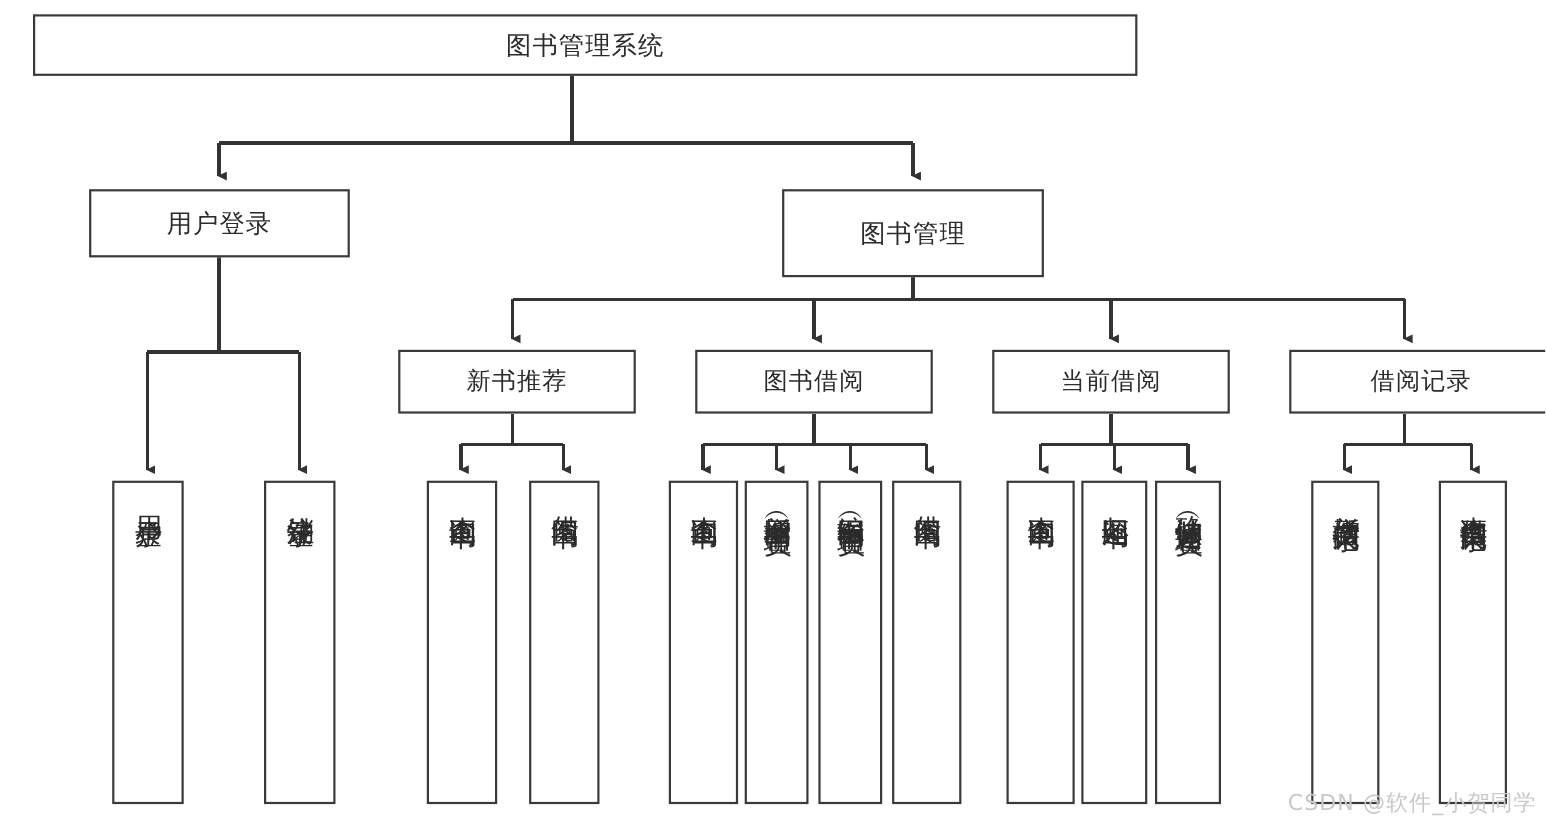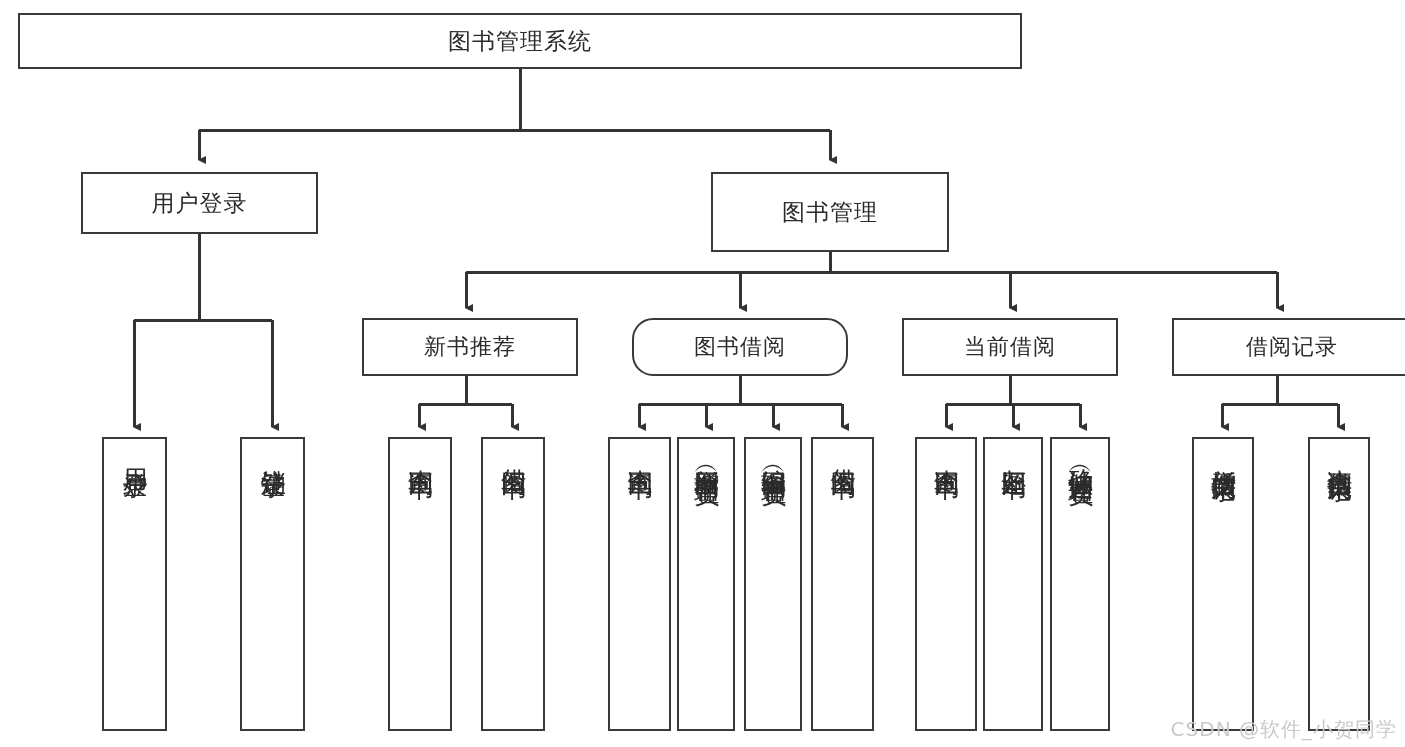--- a/index.html
+++ b/index.html
@@ -122,35 +122,35 @@
       <path d="M 1013 404 L 1013 427" marker-end="url(#arrowhead)"></path>
       <path d="M 1080 404 L 1080 427" marker-end="url(#arrowhead)"></path>
 
       <path d="M 1277 376 L 1277 404"></path>
       <path d="M 1222 404 L 1338 404"></path>
       <path d="M 1222 404 L 1222 427" marker-end="url(#arrowhead)"></path>
       <path d="M 1338 404 L 1338 427" marker-end="url(#arrowhead)"></path>
     </g>
   </svg>
 
-  <div class="node root" style="left:18px; top:13px; width:1004px; height:56px;">
+  <div class="node root" style="left:30px; top:13px; width:1004px; height:56px;">
     <span class="label">图书管理系统</span>
   </div>
 
   <div class="node level1" style="left:81px; top:172px; width:237px; height:62px;">
     <span class="label">用户登录</span>
   </div>
   <div class="node level1" style="left:711px; top:172px; width:238px; height:80px;">
     <span class="label">图书管理</span>
   </div>
 
   <div class="node level2" style="left:362px; top:318px; width:216px; height:58px;">
     <span class="label">新书推荐</span>
   </div>
-  <div class="node level2" style="left:632px; top:318px; width:216px; height:58px;border-radius:21px;">
+  <div class="node level2" style="left:632px; top:318px; width:216px; height:58px;">
     <span class="label">图书借阅</span>
   </div>
   <div class="node level2" style="left:902px; top:318px; width:216px; height:58px;">
     <span class="label">当前借阅</span>
   </div>
   <div class="node level2" style="left:1172px; top:318px; width:240px; height:58px;">
     <span class="label">借阅记录</span>
   </div>
 
   <div class="node leaf" style="left:102px; top:437px; width:65px; height:294px;">

